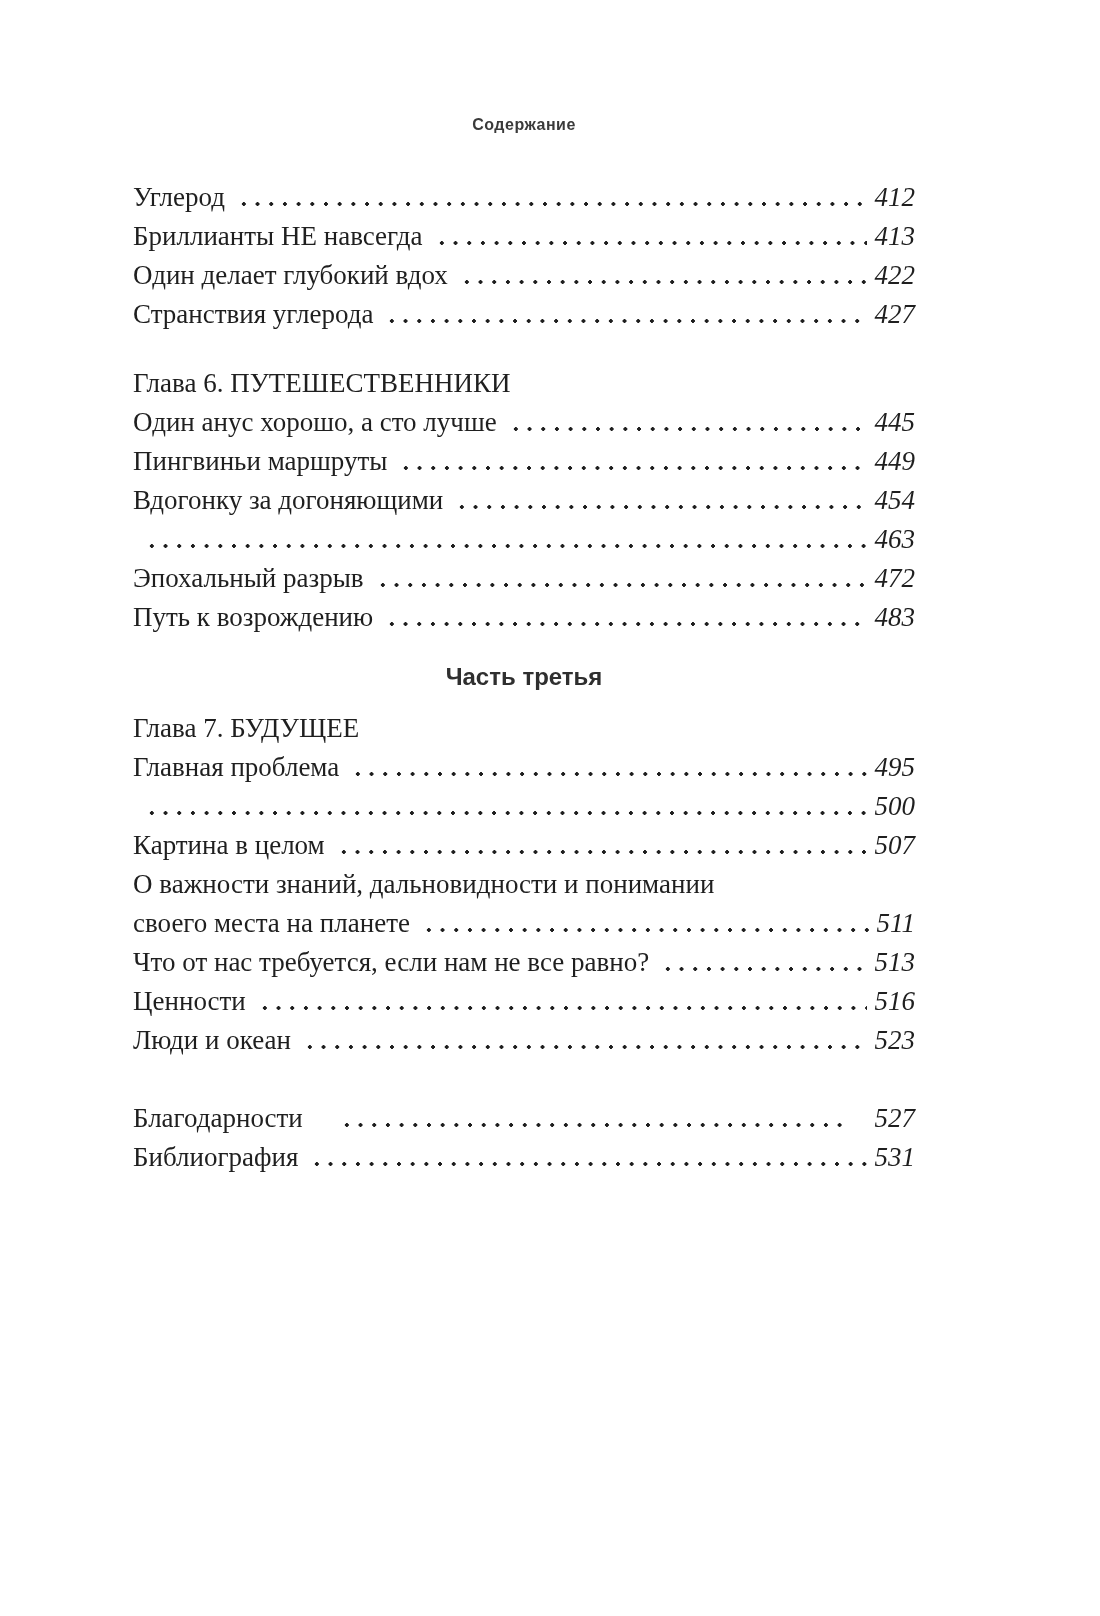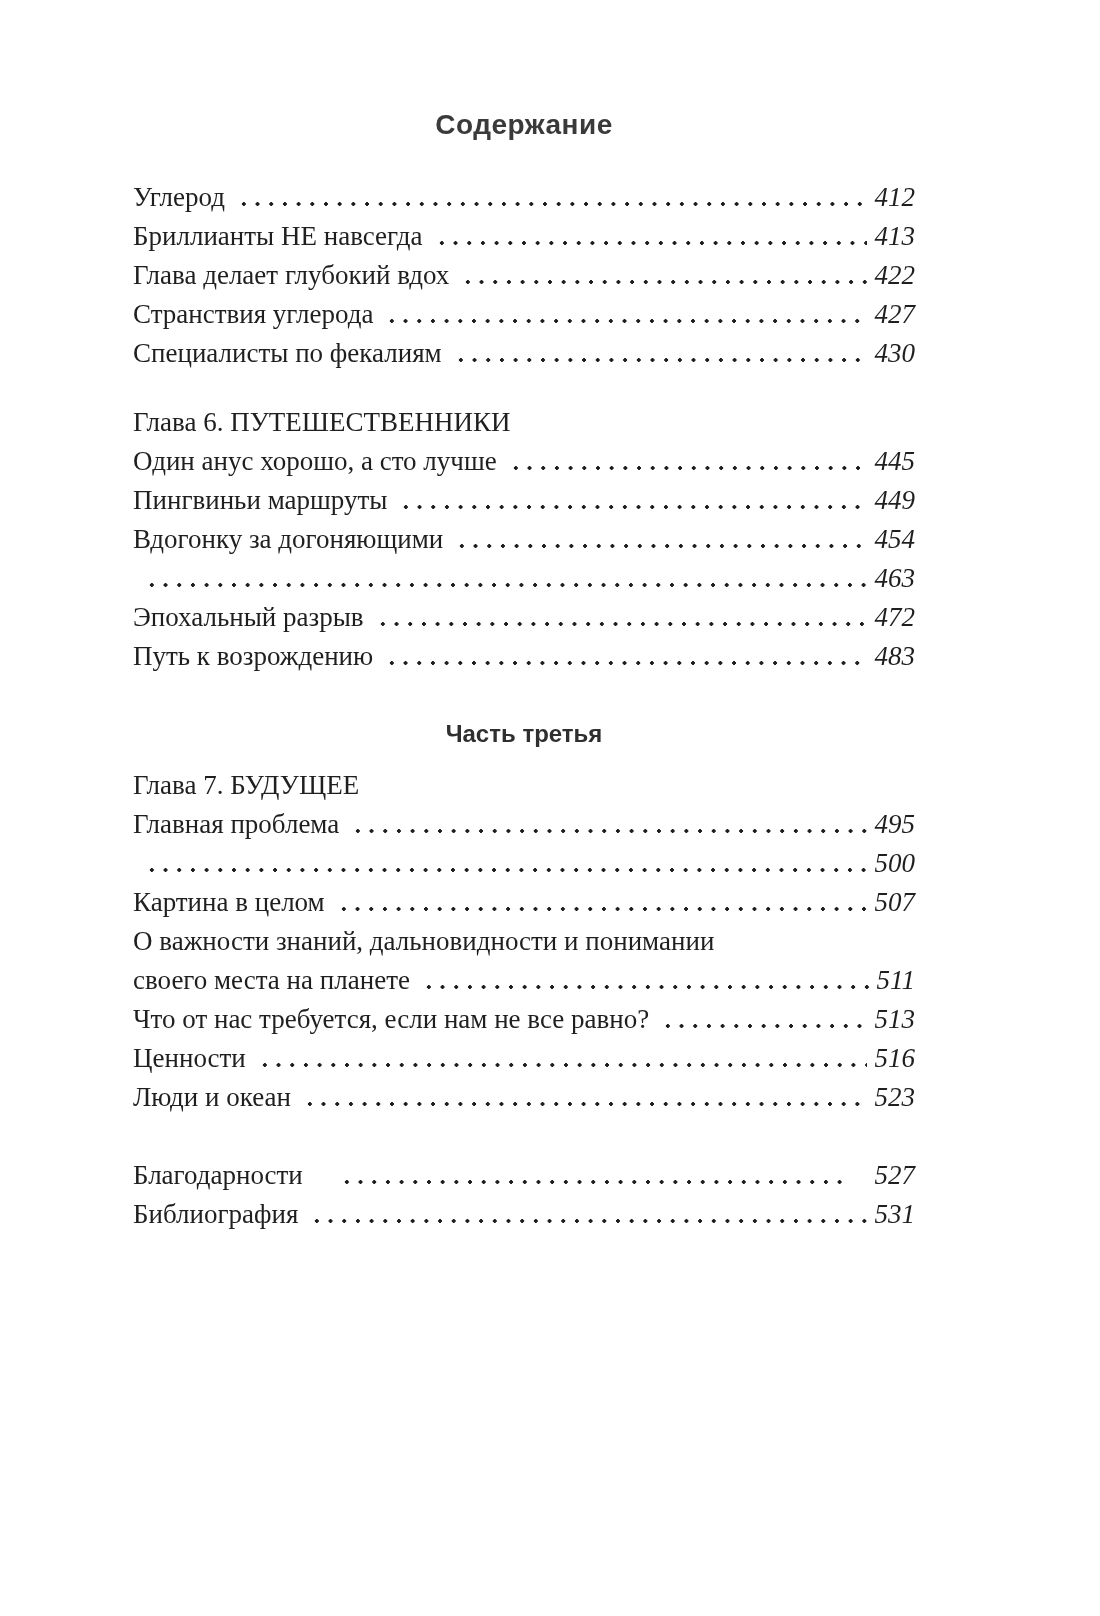--- a/index.html
+++ b/index.html
@@ -17,21 +17,21 @@
     color: #1f1f1f;
   }
   .content {
     margin-left: 133px;
     width: 782px;
     padding-top: 110px;
   }
   .toc-heading {
     font-family: "Liberation Sans", "DejaVu Sans", sans-serif;
     font-weight: bold;
-    font-size: 28px;
+    font-size: 16px;
     line-height: 30px;
     letter-spacing: 0.5px;
     color: #3a3a3a;
     text-align: center;
   }
   .toc-list {
     margin-top: 38px;
     font-size: 27px;
     line-height: 39px;
   }
@@ -58,21 +58,21 @@
     font-style: italic;
   }
   .row.chapter {
     margin-top: 30px;
   }
   .row.gap-above {
     margin-top: 39px;
     gap: 25px;
   }
   .part-heading {
-    margin-top: 44px;
+    margin-top: 26px;
     margin-bottom: 18px;
     text-align: center;
     font-family: "Liberation Sans", "DejaVu Sans", sans-serif;
     font-weight: bold;
     font-size: 24px;
     line-height: 28px;
     color: #2f2f2f;
   }
   .part-heading .line2 {
     letter-spacing: 2px;
@@ -92,33 +92,28 @@
         <span class="t">Углерод</span>
         <span class="dots"></span>
         <span class="pg">412</span>
       </div>
       <div class="row">
         <span class="t">Бриллианты НЕ навсегда</span>
         <span class="dots"></span>
         <span class="pg">413</span>
       </div>
       <div class="row">
-        <span class="t">Глава делает глубокий вдох</span>
+        <span class="t">Один делает глубокий вдох</span>
         <span class="dots"></span>
         <span class="pg">422</span>
       </div>
       <div class="row">
         <span class="t">Странствия углерода</span>
         <span class="dots"></span>
         <span class="pg">427</span>
-      </div>
-      <div class="row">
-        <span class="t">Специалисты по фекалиям</span>
-        <span class="dots"></span>
-        <span class="pg">430</span>
       </div>
 
       <div class="row chapter">
         <span class="t">Глава 6. ПУТЕШЕСТВЕННИКИ</span>
       </div>
 
       <div class="row">
         <span class="t">Один анус хорошо, а сто лучше</span>
         <span class="dots"></span>
         <span class="pg">445</span>

